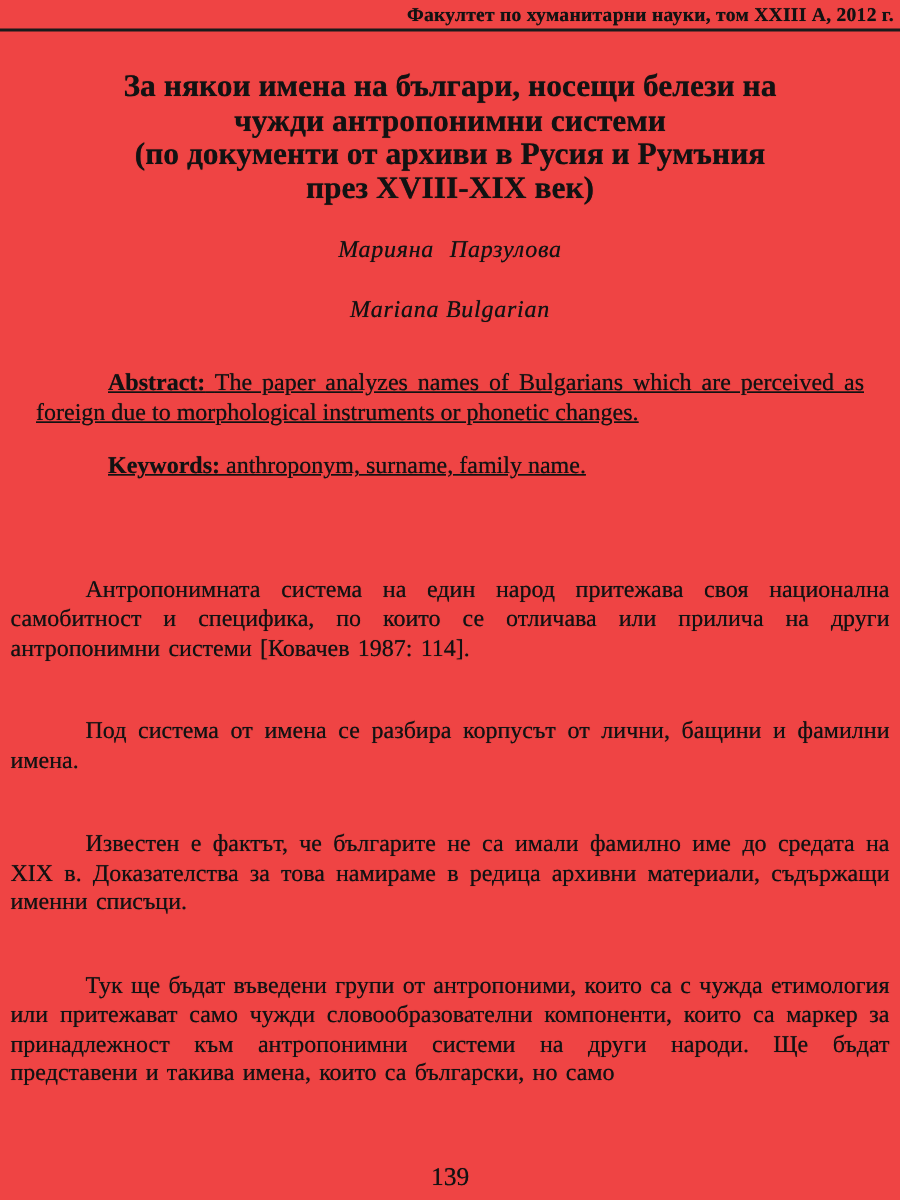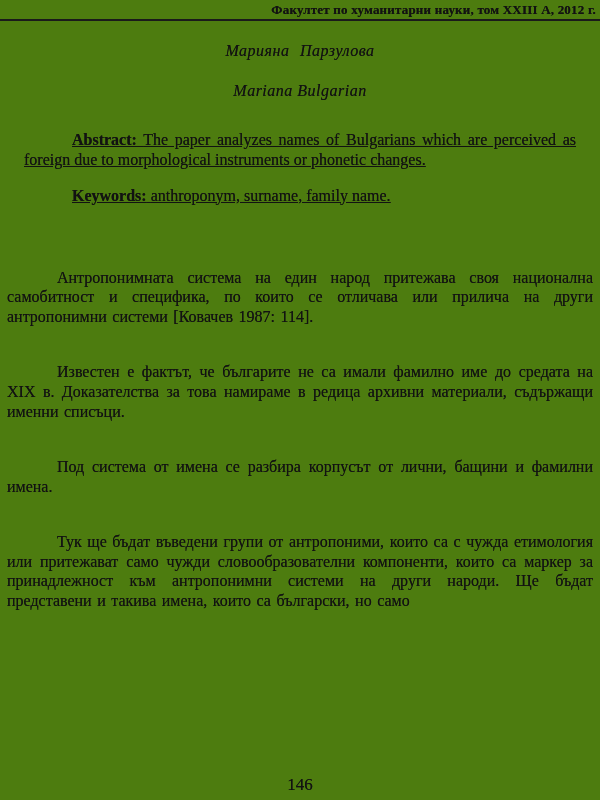--- a/index.html
+++ b/index.html
@@ -1,20 +1,20 @@
 <!DOCTYPE html>
 <html><head>
 <meta charset="utf-8">
 <style>
   * { margin: 0; padding: 0; box-sizing: border-box; }
   html, body { background: #777; }
   .page {
     width: 600px; height: 800px;
     margin: 0 auto;
-    background: #4d7c0f;
+    background: #ef4444;
     color: #121212;
     font-family: "Liberation Serif", "DejaVu Serif", serif;
     display: flex; flex-direction: column;
     overflow: hidden;
     text-shadow: 0 0 .45px rgba(20,20,20,.8); 
   }
   .hdr {
     font-size: 13px; font-weight: bold;
     text-align: right;
     padding: 2px 4px 1px 0;
@@ -65,38 +65,42 @@
 </style>
 </head>
 <body>
 
 <div class="page">
 
   <div class="hdr">
     <span>Факултет по хуманитарни науки, том XXIII А, 2012 г.</span>
   </div>
 
+  <div class="title-bg">За някои имена на българи, носещи белези на
+чужди антропонимни системи
+(по документи от архиви в Русия и Румъния
+през XVIII-XIX век)</div>
 
   <div class="author-bg">Марияна Парзулова</div>
 
 
   <div class="author-en">Mariana Bulgarian</div>
 
   <p class="abstract">
     <span class="b">Abstract:</span>
     <span>The paper analyzes names of Bulgarians which are perceived as foreign due to morphological instruments or phonetic changes.</span>
   </p>
 
   <p class="keywords">
     <span class="b">Keywords:</span>
     <span>anthroponym, surname, family name.</span>
   </p>
 
   <div class="body">
     <p>Антропонимната система на един народ притежава своя национална самобитност и специфика, по които се отличава или прилича на други антропонимни системи [Ковачев 1987: 114].</p>
+    <p>Под система от имена се разбира корпусът от лични, бащини и фамилни имена.</p>
     <p>Известен е фактът, че българите не са имали фамилно име до средата на XIX в. Доказателства за това намираме в редица архивни материали, съдържащи именни списъци.</p>
-    <p>Под система от имена се разбира корпусът от лични, бащини и фамилни имена.</p>
     <p>Тук ще бъдат въведени групи от антропоними, които са с чужда етимология или притежават само чужди словообразователни компоненти, които са маркер за принадлежност към антропонимни системи на други народи. Ще бъдат представени и такива имена, които са български, но само</p>
   </div>
 
-  <div class="footer">146</div>
+  <div class="footer">139</div>
 
 </div>
 
 </body></html>

